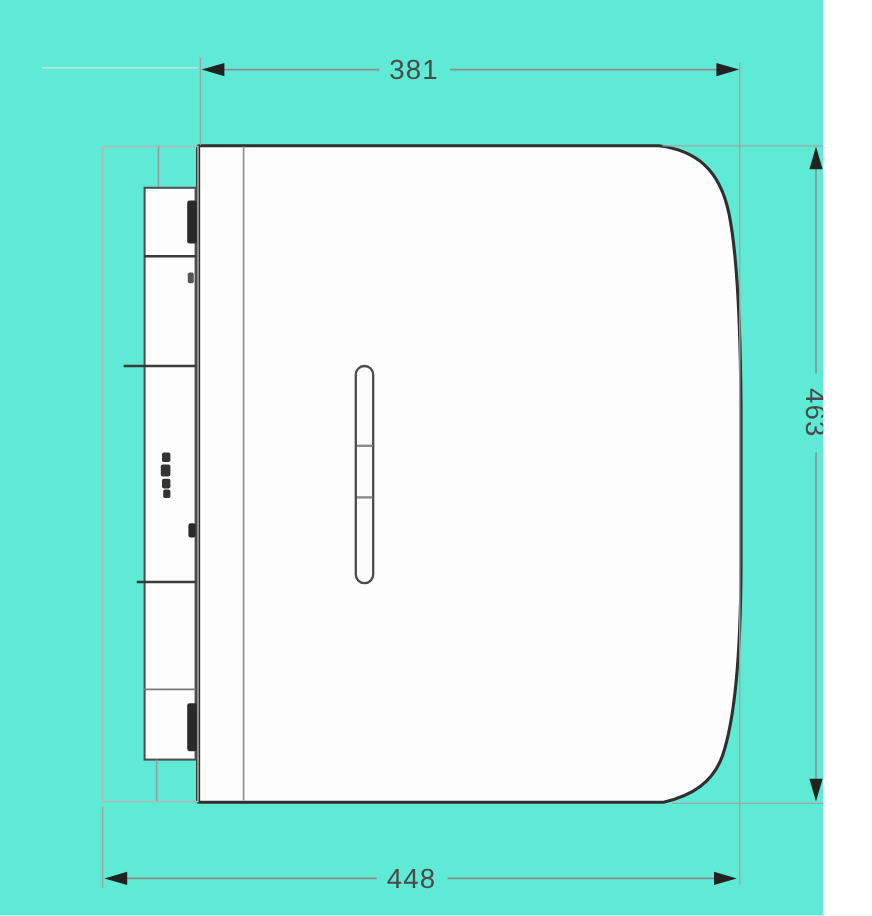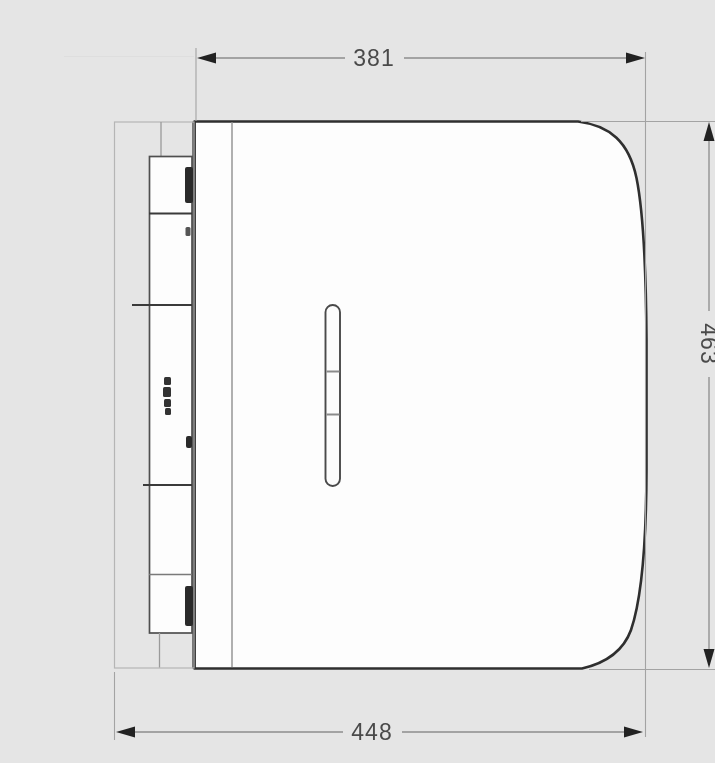--- a/index.html
+++ b/index.html
@@ -4,23 +4,22 @@
 <style>
   html, body {
     margin: 0;
     padding: 0;
     background: #ffffff;
   }
   .canvas {
     position: relative;
     width: 686px;
     height: 763px;
-    background: #e5e5e5;
+    background: #5eead4;
     overflow: hidden;
-    padding-left: 29px;
   }
   svg { display: block; }
   .dim-text {
     font-family: "Liberation Sans", sans-serif;
     font-size: 23px;
     letter-spacing: 1px;
     fill: #4a4a4a;
   }
 </style>
 </head>

